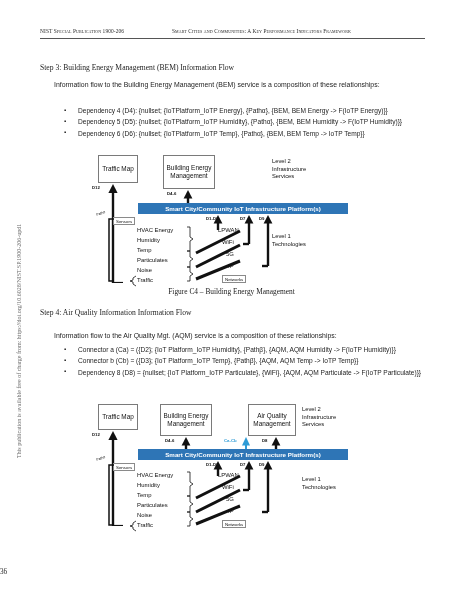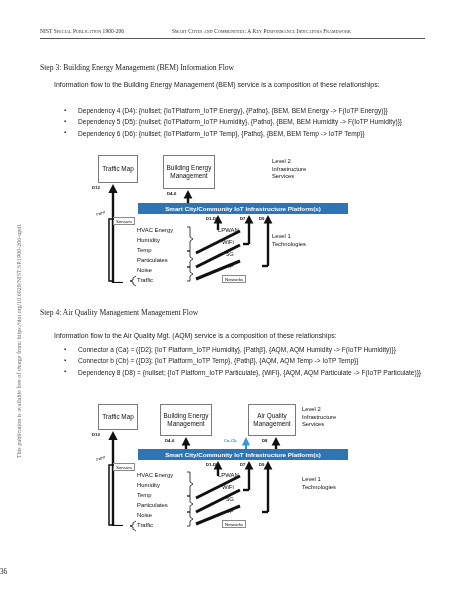--- a/index.html
+++ b/index.html
@@ -240,22 +240,23 @@
     <div class="dlab" style="left:240px; top:61px;">D7</div>
 
     <svg class="arrow" style="left:262px; top:59px;" width="12" height="54">
       <line x1="6" y1="52" x2="6" y2="8" stroke="#111" stroke-width="2.4"></line>
       <line x1="6" y1="52" x2="-20" y2="52" stroke="#111" stroke-width="2.4"></line>
       <polygon points="6,1 1.6,9.5 10.4,9.5" fill="#111"></polygon>
     </svg>
     <div class="dlab" style="left:259px; top:61px;">D9</div>
   </div>
 
-
-  <div class="step" style="top:308px;">Step 4: Air Quality Management Management Flow</div>
+  <div class="figcap" style="top:287px;">Figure C4 – Building Energy Management</div>
+
+  <div class="step" style="top:308px;">Step 4: Air Quality Information Information Flow</div>
   <div class="para" style="top:331px;">Information flow to the Air Quality Mgt. (AQM) service is a composition of these relationships:</div>
 
   <ul class="bullets" style="top:345px;">
     <li><span class="bl">▪</span><span>Connector a (Ca) = ({D2}; {IoT Platform_IoTP Humidity}, {Pathβ}, {AQM, AQM Humidity -&gt; F(IoTP Humidity)}}</span></li>
     <li><span class="bl">▪</span><span>Connector b (Cb) = ({D3}; {IoT Platform_IoTP Temp}, {Pathβ}, {AQM, AQM Temp -&gt; IoTP Temp}}</span></li>
     <li><span class="bl">▪</span><span>Dependency 8 (D8) = {nullset; {IoT Platform_IoTP Particulate}, {WiFi}, {AQM, AQM Particulate -&gt; F(IoTP Particulate)}}</span></li>
   </ul>
 
   <div class="fig" style="top:404px; height:130px;">
 

